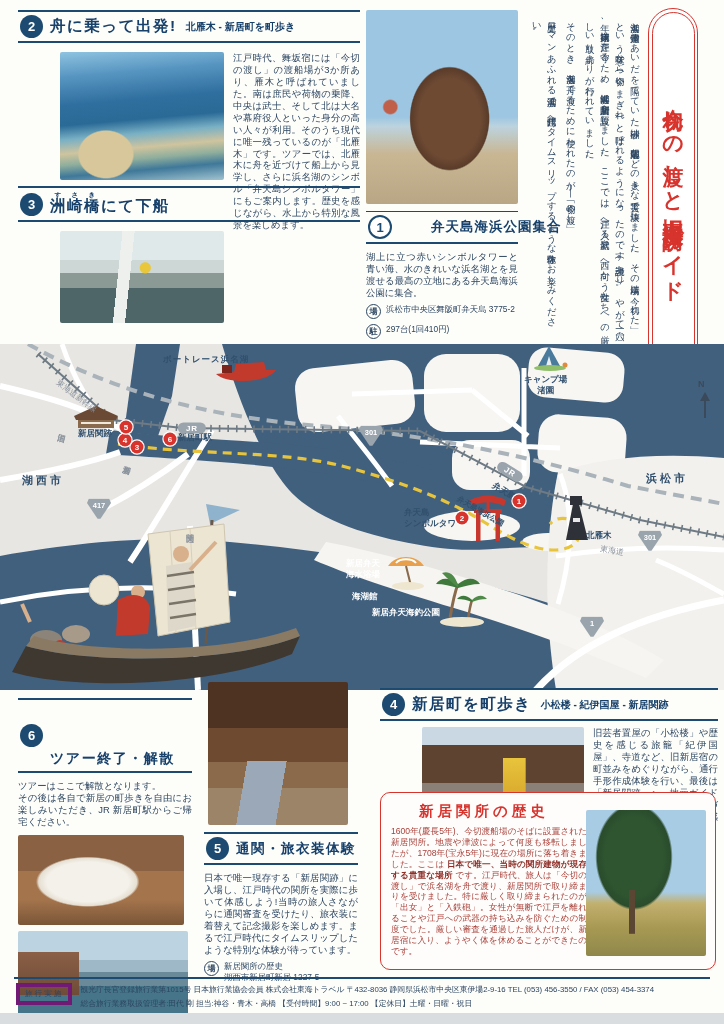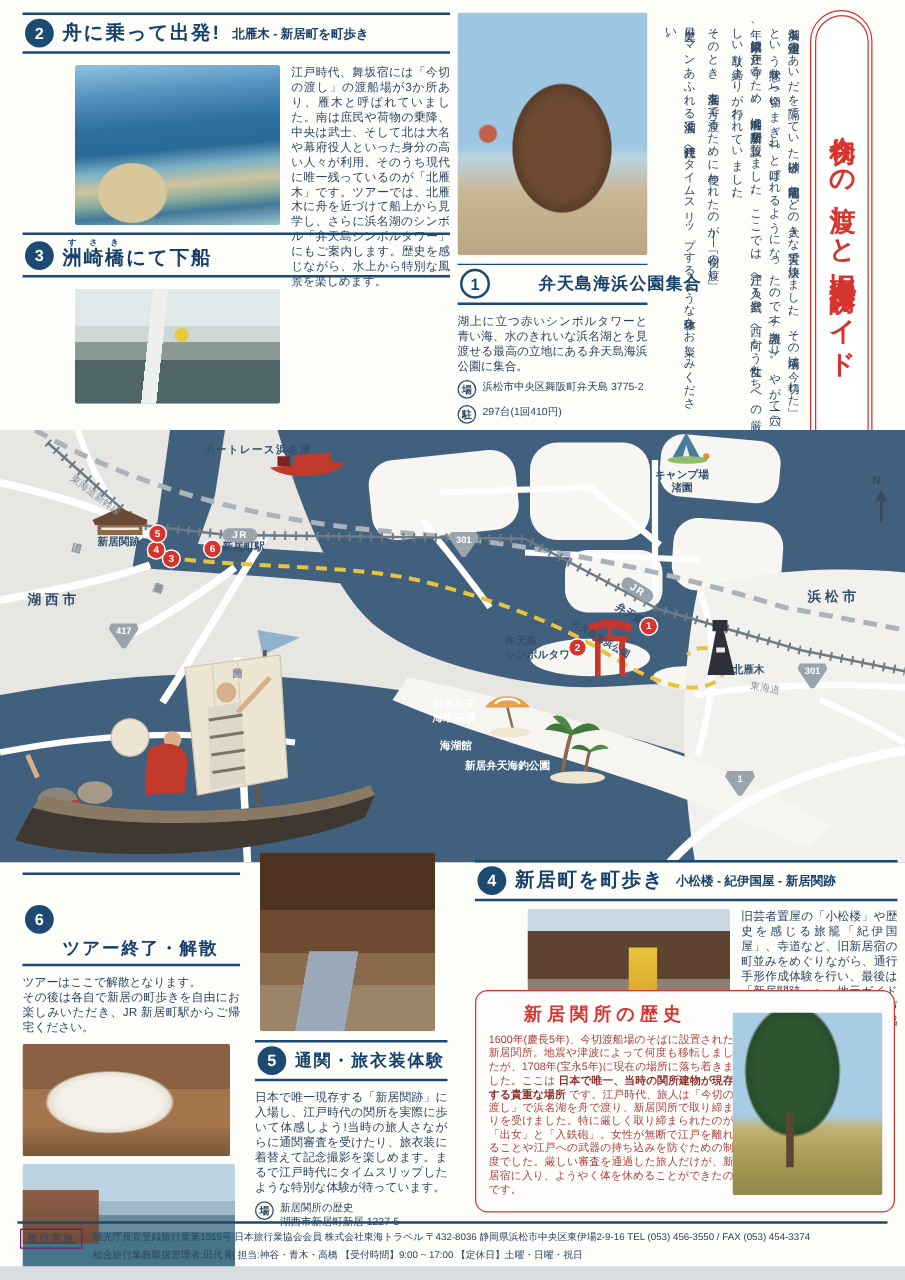--- a/index.html
+++ b/index.html
@@ -44,21 +44,21 @@
           clip-path:polygon(8% 0,92% 0,100% 22%,56% 96%,44% 96%,0 22%);}
   .north{position:absolute;color:#3a4a5a;font-size:9px;font-weight:bold;text-align:center;line-height:1;}
   
   #hist-box{border:1.5px solid #d7342e;border-radius:10px;background:#fffdfb;padding:7px 10px;box-sizing:border-box;}
   #hist-title{color:#d7342e;font-size:14.5px;font-weight:bold;letter-spacing:4px;margin:2px 0 5px 28px;}
   #hist-body{width:196px;font-size:8.6px;line-height:1.27;color:#a8403a;text-align:justify;}
   #hist-body b{font-weight:bold;color:#8f2f28;}
   
   #footer-rule{left:14px;top:977px;width:696px;height:1.5px;background:#1c4a70;}
   #footer{left:16px;top:983px;width:700px;display:flex;gap:8px;align-items:flex-start;}
-  #footer-label{border:1px solid #701a75;font-size:7.6px;color:#2c4560;padding:2px 5px;letter-spacing:2px;white-space:nowrap;text-decoration:underline;}
+  #footer-label{border:4px solid #701a75;font-size:7.6px;color:#2c4560;padding:2px 5px;letter-spacing:2px;white-space:nowrap;}
   .ftr-line{font-size:7.8px;color:#2c4560;line-height:1.8;margin:0;}
   #bottom-band{left:0;top:1013px;width:724px;height:11px;background:#d9dde0;}
 </style>
 </head>
 <body>
 
 <div class="abs" style="left:18px;top:10px;width:342px;">
   <div class="sec-head">
     <div class="num">2</div>
     <span class="sec-title">舟に乗って出発!</span>

